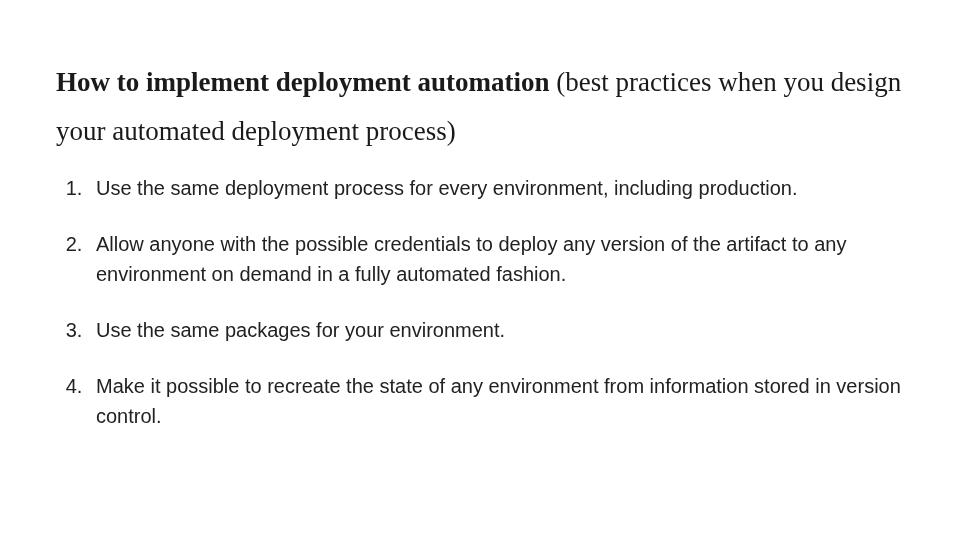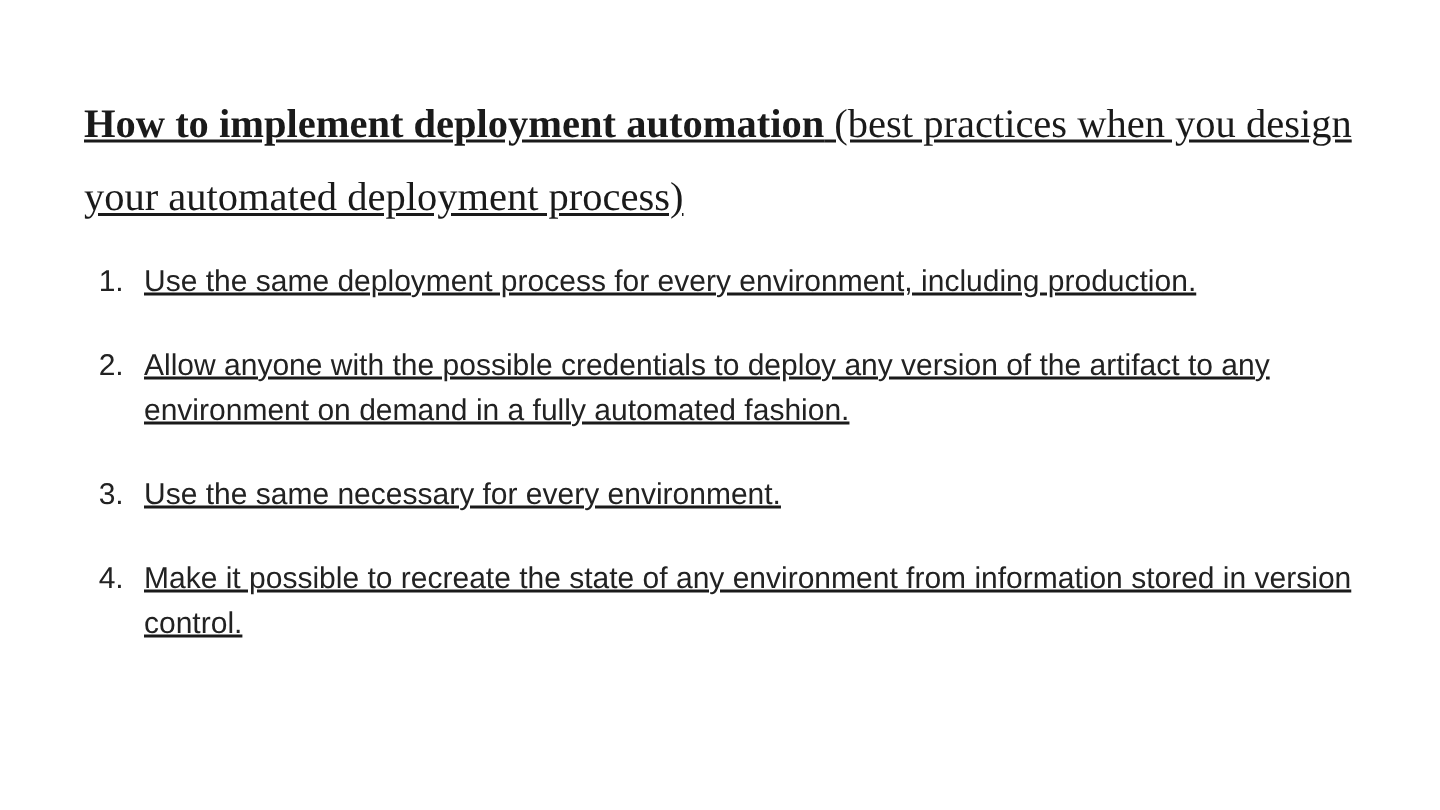--- a/index.html
+++ b/index.html
@@ -9,21 +9,20 @@
     height: 540px;
     background: #ffffff;
     font-family: Georgia, 'Times New Roman', Times, serif;
     color: #1a1a1a;
   }
   .slide {
     box-sizing: border-box;
     width: 960px;
     height: 540px;
     padding: 58px 56px 24px 56px;
-    text-decoration: underline;
   }
   .heading {
     font-size: 27px;
     line-height: 1.8;
     margin: 0 0 18px 0;
     font-weight: normal;
   }
   .heading .bold {
     font-weight: bold;
   }
@@ -50,16 +49,16 @@
 </head>
 <body>
 
 <div class="slide">
   <h1 class="heading">
     <span class="bold">How to implement deployment automation</span><span> (best practices when you design your automated deployment process)</span>
   </h1>
   <ol class="list">
     <li><span>Use the same deployment process for every environment, including production.</span></li>
     <li><span>Allow anyone with the possible credentials to deploy any version of the artifact to any environment on demand in a fully automated fashion.</span></li>
-    <li><span> Use the same necessary for every environment.</span></li>
+    <li><span> Use the same packages for your environment.</span></li>
     <li><span>Make it possible to recreate the state of any environment from information stored in version control.</span></li>
   </ol>
 </div>
 
 </body></html>

